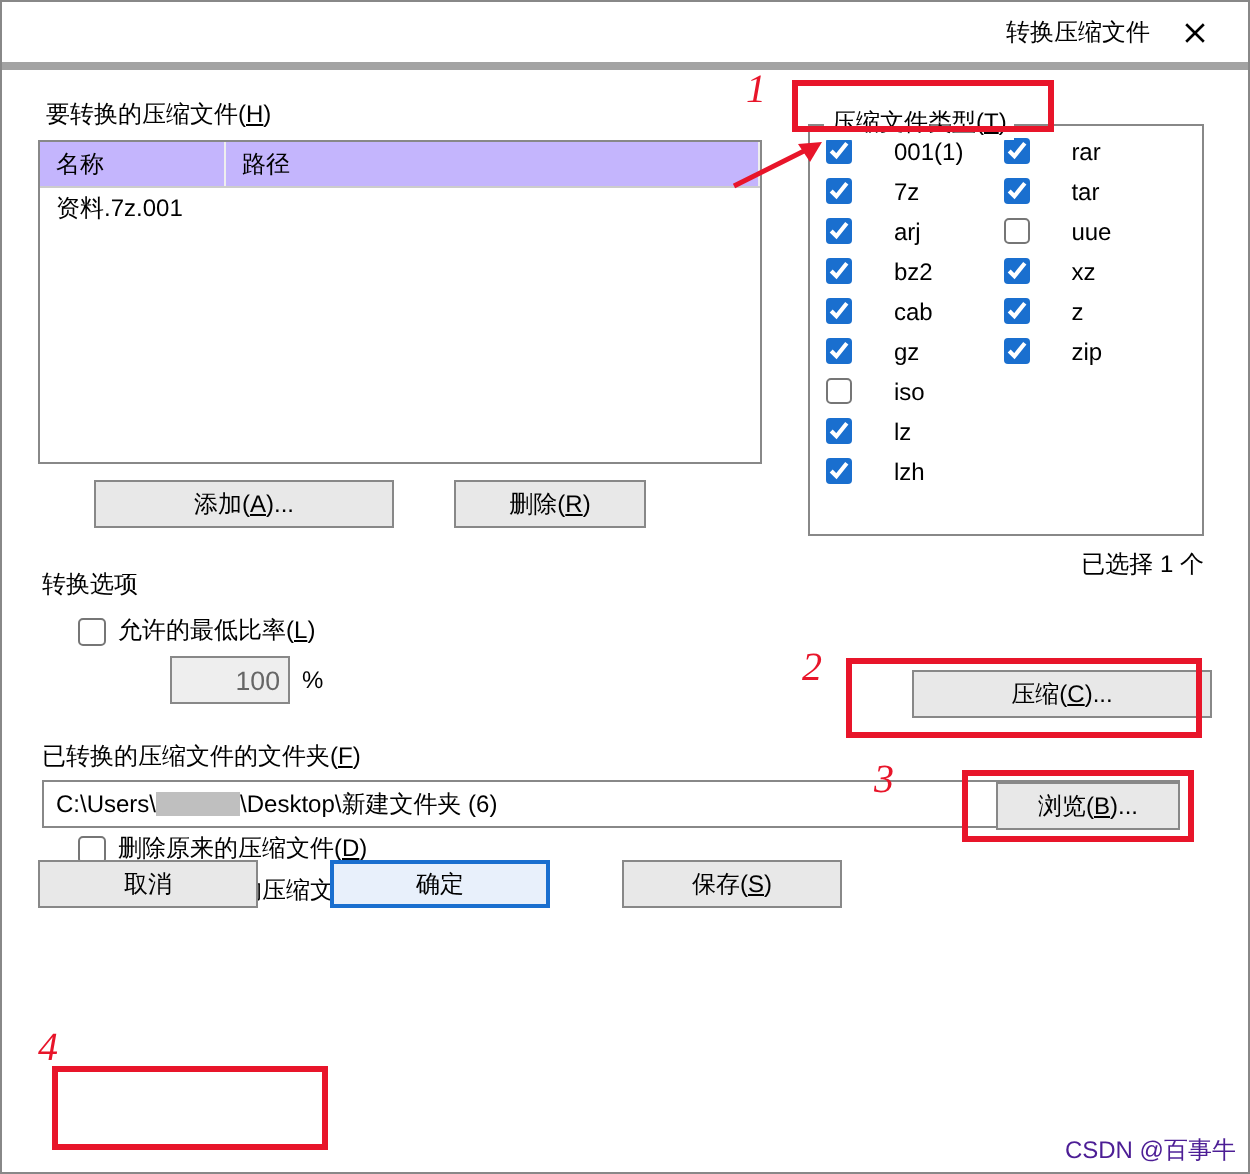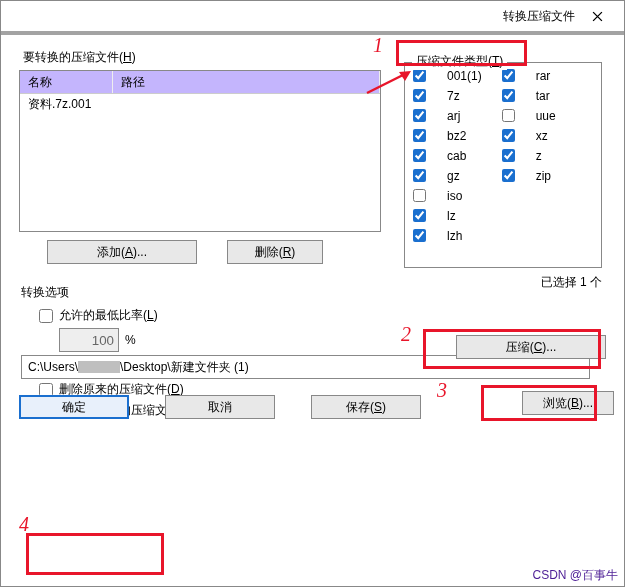--- a/index.html
+++ b/index.html
@@ -23,21 +23,21 @@
   .types-frame{position:absolute;right:22px;top:10px;width:198px}
   .types-frame .group-label{position:relative;top:8px;left:8px;background:#fff;padding:0 4px;display:inline-block;z-index:2}
   .types-box{border:1px solid #888;height:192px;padding:6px 6px 6px 8px;display:flex;flex-wrap:wrap;flex-direction:column;align-content:flex-start;column-gap:20px;row-gap:1px;position:relative}
   .cb{display:flex;align-items:flex-start;gap:21px;height:19px}
   .cb input{margin:0;width:13px;height:13px;accent-color:#1a6fcf}
   .sel-count{text-align:right;margin-top:6px}
 
   .opt-title{margin:20px 0 6px 2px}
   .cb2{display:flex;align-items:center;gap:6px;margin:4px 0 4px 20px}
   .cb2 input[type=checkbox]{width:14px;height:14px;margin:0}
-  .spin{display:flex;align-items:center;gap:6px;margin-left:40px}
+  .spin{display:flex;align-items:center;gap:6px;margin-left:66px}
   .spin input{width:52px;height:20px;border:1px solid #888;text-align:right;padding-right:4px;background:#eee;color:#666}
 
   .folder-input{width:555px;height:22px;border:1px solid #888;padding:0 6px;display:flex;align-items:center;margin-top:3px;margin-left:2px;background:#fff}
 
   .btn{border:1px solid #888;background:#e8e8e8;height:24px;display:inline-flex;align-items:center;justify-content:center;padding:0 20px;min-width:96px;box-sizing:border-box;cursor:default}
   .btn-wide{min-width:150px}
   .btn-main{border:2px solid #1a6fcf;background:#e8f0fb}
 
   .dlg-btns{position:absolute;bottom:14px;left:18px;right:18px;display:flex;gap:36px}
   .dlg-btns .btn{min-width:110px}
@@ -173,51 +173,54 @@
     </div>
 
     <div style="position:absolute;right:18px;top:300px">
       <span class="btn btn-wide">
         <span>压缩(</span>
           <span class="u">C</span>
           <span>)...</span>
       </span>
     </div>
 
-
-    <div style="position:absolute;right:10px;top:356px">
+    <div style="margin-top:18px;margin-left:2px">
+      <span>已转换的压缩文件的文件夹(</span><span class="u">F</span><span>)</span>
+    </div>
+
+    <div style="position:absolute;right:34px;top:356px">
       <span class="btn" style="min-width:92px">
         <span>浏览(</span>
           <span class="u">B</span>
           <span>)...</span>
       </span>
     </div>
 
     <div class="folder-input">
       <span>C:\Users\</span>
         <span class="smudge"></span>
-        <span>\Desktop\新建文件夹 (1)</span>
+        <span>\Desktop\新建文件夹 (6)</span>
     </div>
 
     <div class="cb2" style="margin-top:2px">
       <input type="checkbox" style="">
       <span>
         <span>删除原来的压缩文件(</span><span class="u">D</span><span>)</span>
       </span>
     </div>
     <div class="cb2">
       <input type="checkbox" style="">
       <span>
         <span>忽略已加密的压缩文件(</span><span class="u">E</span><span>)</span>
       </span>
     </div>
 
     <div class="dlg-btns">
+      <span class="btn">取消</span>
       <span class="btn btn-main">确定</span>
-      <span class="btn">取消</span>
       <span class="btn">
         <span>保存(</span>
           <span class="u">S</span>
           <span>)</span>
       </span>
     </div>
 
   </div>
 
   <span class="ann-num" style="left:372px;top:33px">1</span>

